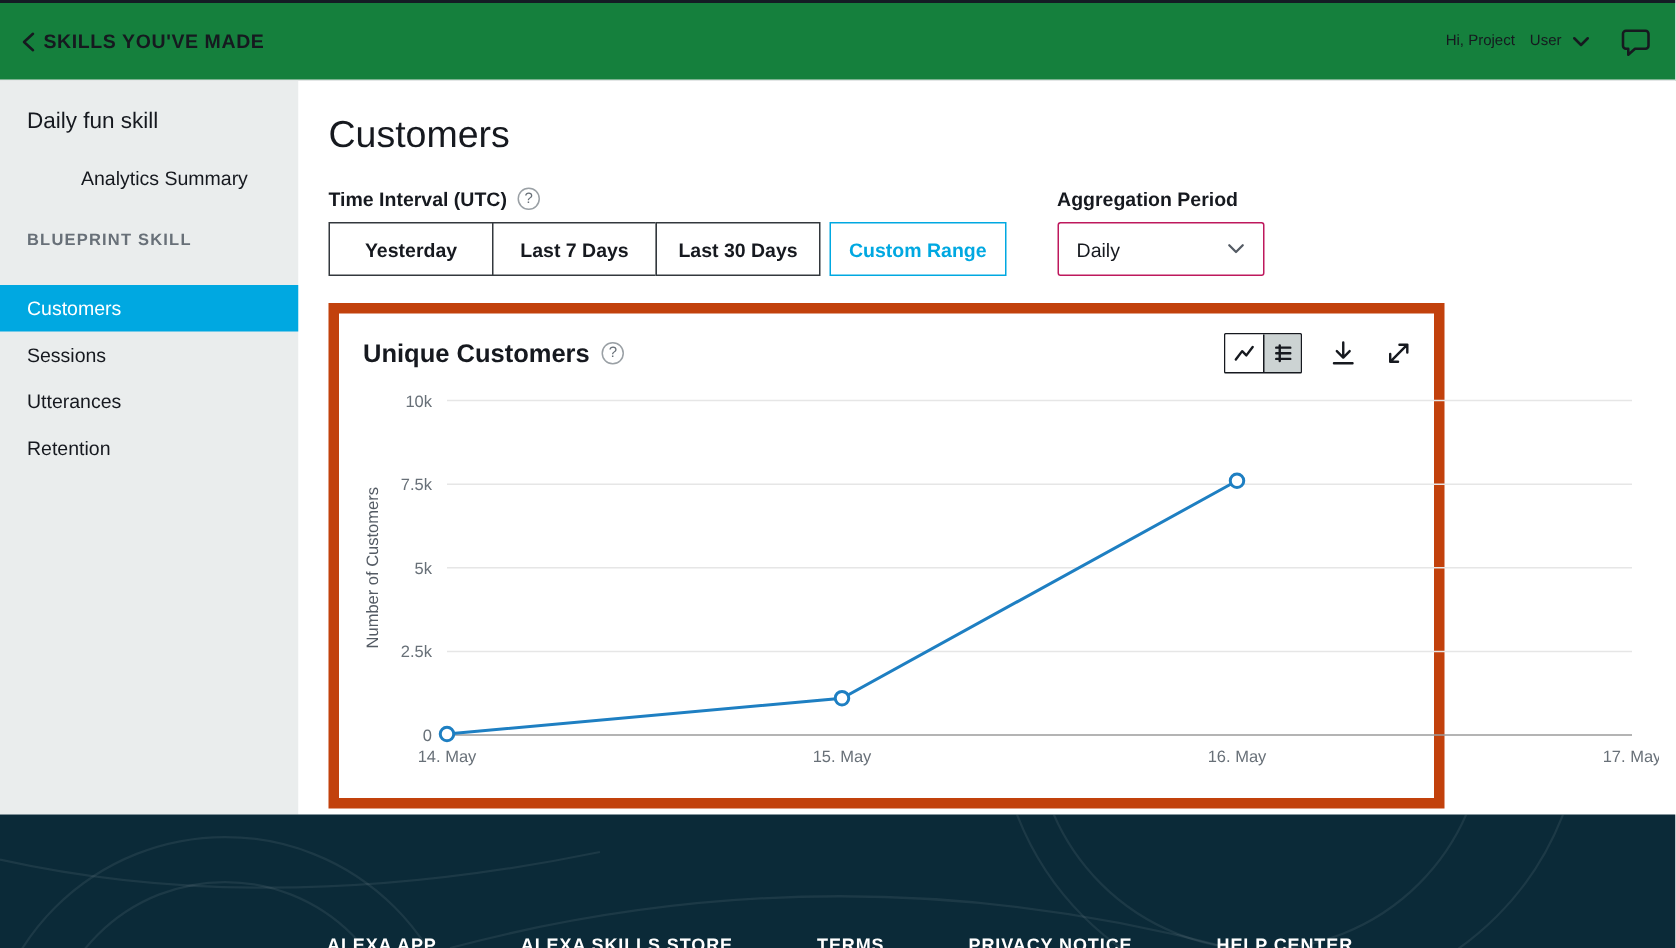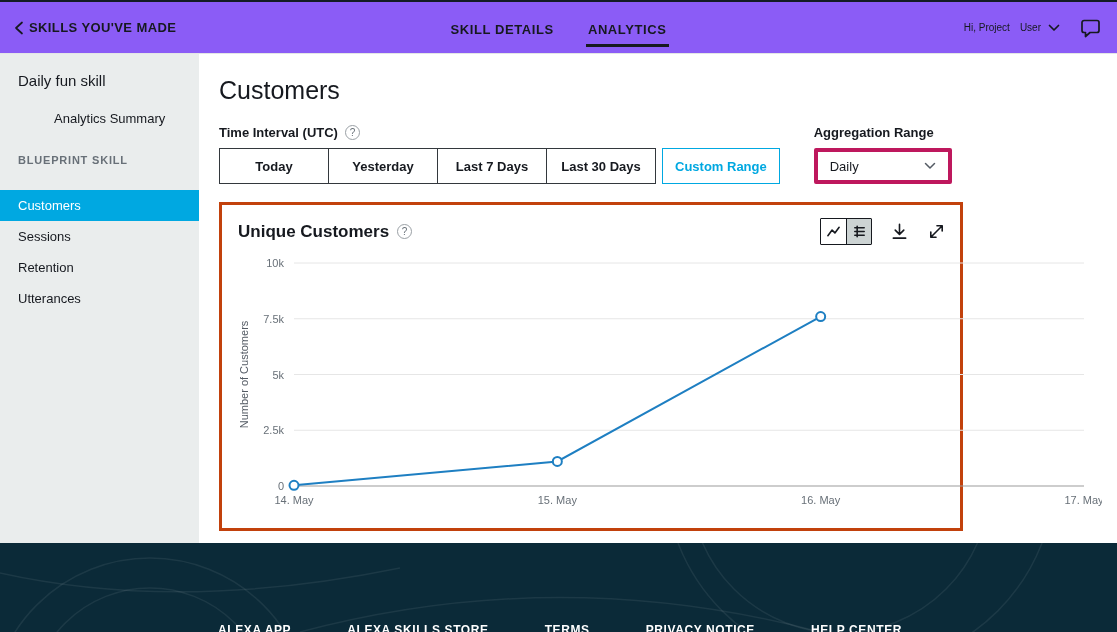--- a/index.html
+++ b/index.html
@@ -4,21 +4,21 @@
 <style>
   * { margin:0; padding:0; box-sizing:border-box; }
   html,body { width:1117px; height:632px; }
   body {
     font-family:"Liberation Sans", sans-serif;
     color:#16191f; background:#fff; overflow:hidden;
   }
   .page { width:1117px; height:632px; display:flex; flex-direction:column; border-top:2px solid #141c24; }
 
   
-  .topbar { height:52px; background:#8b5cf6; border-bottom:1px solid #e3e6e6; display:flex; align-items:center; position:relative; flex-shrink:0; }
+  .topbar { height:52px; background:#15803d; border-bottom:1px solid #e3e6e6; display:flex; align-items:center; position:relative; flex-shrink:0; }
   .back { display:flex; align-items:center; gap:5px; margin-left:14px; cursor:pointer; }
   .back-label { font-size:13px; font-weight:700; letter-spacing:.4px; }
   .tabs { position:absolute; left:50%; transform:translateX(-50%); display:flex; gap:30px; align-items:center; height:100%; }
   .tab { font-size:13px; font-weight:700; letter-spacing:.6px; color:#16191f; padding:8px 2px 7px; border-bottom:3px solid transparent; cursor:pointer; margin-top:6px; }
   .tab.active { border-bottom-color:#16191f; }
   .user-area { margin-left:auto; display:flex; align-items:center; margin-right:16px; font-size:10px; }
   .uname { margin-left:10px; font-weight:400; cursor:pointer; }
   .user-chev { margin-left:7px; cursor:pointer; }
   .chat-icon { margin-left:20px; cursor:pointer; }
 
@@ -34,25 +34,25 @@
   
   .content { flex:1; background:#fff; padding:22px 18px 0 20px; }
   .page-title { font-size:25px; font-weight:500; margin-bottom:20px; }
   .controls { display:flex; gap:34px; margin-bottom:18px; align-items:flex-end; }
   .ctrl-label { font-size:13px; font-weight:700; margin-bottom:8px; display:flex; align-items:center; gap:7px; }
   .btn-group { display:flex; align-items:center; }
   .interval-btn { height:36px; min-width:110px; padding:0 12px; background:#fff; border:1px solid #33383d;
     font-size:13px; font-weight:700; display:flex; align-items:center; justify-content:center; cursor:pointer; font-family:inherit; color:#16191f; }
   .interval-btn + .interval-btn { margin-left:-1px; }
   .interval-btn.selected { border:1px solid #00a8e1; color:#00a8e1; margin-left:6px; position:relative; z-index:1; }
-  .select-box { width:138px; height:36px; border:4px solid #be185d; border-radius:2px; background:#fff; display:flex; align-items:center; justify-content:space-between; padding:0 12px; font-size:13px; cursor:pointer; }
+  .select-box { width:138px; height:36px; border:1px solid #be185d; border-radius:2px; background:#fff; display:flex; align-items:center; justify-content:space-between; padding:0 12px; font-size:13px; cursor:pointer; }
   .help-badge { width:15px; height:15px; border-radius:50%; border:1px solid #9aa0a5; color:#687078; font-size:10px; display:inline-flex; align-items:center; justify-content:center; font-weight:400; flex-shrink:0; cursor:pointer; }
 
   
-  .card { border:3px solid #c2410c; width:744px; background:#fff; padding-bottom:2px; }
+  .card { border:7px solid #c2410c; width:744px; background:#fff; padding-bottom:2px; }
   .card-head { display:flex; align-items:center; justify-content:space-between; padding:13px 14px 4px 16px; }
   .card-title { font-size:17px; font-weight:700; display:flex; align-items:center; gap:8px; }
   .card-actions { display:flex; align-items:center; gap:18px; }
   .toggle-group { display:flex; border:1px solid #16191f; border-radius:1px; }
   .toggle-btn { width:25px; height:25px; display:flex; align-items:center; justify-content:center; background:#fff; cursor:pointer; }
   .toggle-btn.selected { background:#ccd3d3; border-left:1px solid #16191f; }
   .icon-btn { cursor:pointer; display:flex; align-items:center; }
   #chart-svg { display:block; margin:0 auto; }
   #chart-svg text { font-family:"Liberation Sans", sans-serif; }
   #chart-svg .tick { font-size:11px; fill:#687078; }
@@ -72,24 +72,20 @@
 <div class="page">
 
   <header class="topbar">
     <div class="back">
       <svg width="10" height="14" viewBox="0 0 10 14">
         <polyline class="ico" points="8,1.5 2,7 8,12.5" stroke-width="2"></polyline>
       </svg>
       <span class="back-label">SKILLS YOU'VE MADE</span>
     </div>
 
-    <nav class="tabs">
-      <a class="tab">SKILL DETAILS</a>
-      <a class="tab active">ANALYTICS</a>
-    </nav>
 
     <div class="user-area">
       <span>Hi, Project</span>
       <span class="uname">User</span>
       <svg class="user-chev" width="12" height="8" viewBox="0 0 12 8">
         <polyline class="ico" points="1.5,1.5 6,6 10.5,1.5"></polyline>
       </svg>
       <svg class="chat-icon" width="21" height="20" viewBox="0 0 21 20">
         <path class="ico" d="M4 2.5h13a2 2 0 0 1 2 2v8a2 2 0 0 1-2 2h-7l-4.5 4v-4H4a2 2 0 0 1-2-2v-8a2 2 0 0 1 2-2z"></path>
       </svg>
@@ -97,44 +93,43 @@
   </header>
 
   <div class="app">
 
     <aside class="sidebar">
       <div class="skill-name">Daily fun skill</div>
       <div class="summary-item">Analytics Summary</div>
       <div class="section-label">BLUEPRINT SKILL</div>
       <div class="nav-item active">Customers</div>
       <div class="nav-item">Sessions</div>
+      <div class="nav-item">Utterances</div>
       <div class="nav-item">Retention</div>
-      <div class="nav-item">Utterances</div>
     </aside>
 
     <main class="content">
       <h1 class="page-title">Customers</h1>
 
       <div class="controls">
         <div>
           <div class="ctrl-label">
             <span>Time Interval (UTC)</span>
             <span class="help-badge">?</span>
           </div>
           <div class="btn-group">
-            <button class="interval-btn">Today</button>
             <button class="interval-btn">Yesterday</button>
             <button class="interval-btn">Last 7 Days</button>
             <button class="interval-btn">Last 30 Days</button>
             <button class="interval-btn selected">Custom Range</button>
           </div>
         </div>
 
         <div>
-          <div class="ctrl-label">Aggregation Range</div>
+          <div class="ctrl-label">Aggregation Period</div>
           <div class="select-box">
             <span>Daily</span>
             <svg width="12" height="8" viewBox="0 0 12 8">
               <polyline points="1.5,1.5 6,6 10.5,1.5" fill="none" stroke="#545b64" stroke-width="1.5" stroke-linecap="round" stroke-linejoin="round"></polyline>
             </svg>
           </div>
         </div>
       </div>
 
       <section class="card">

